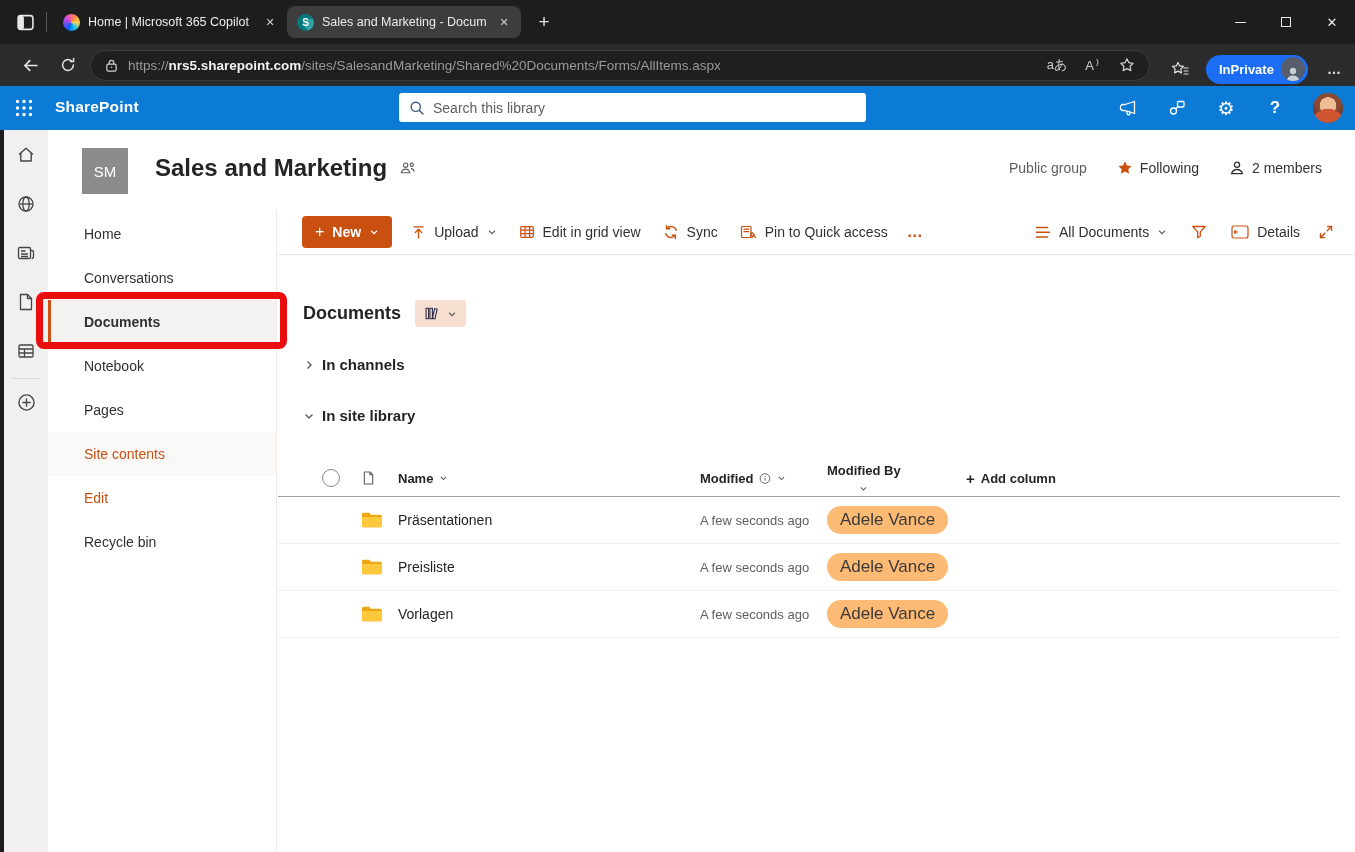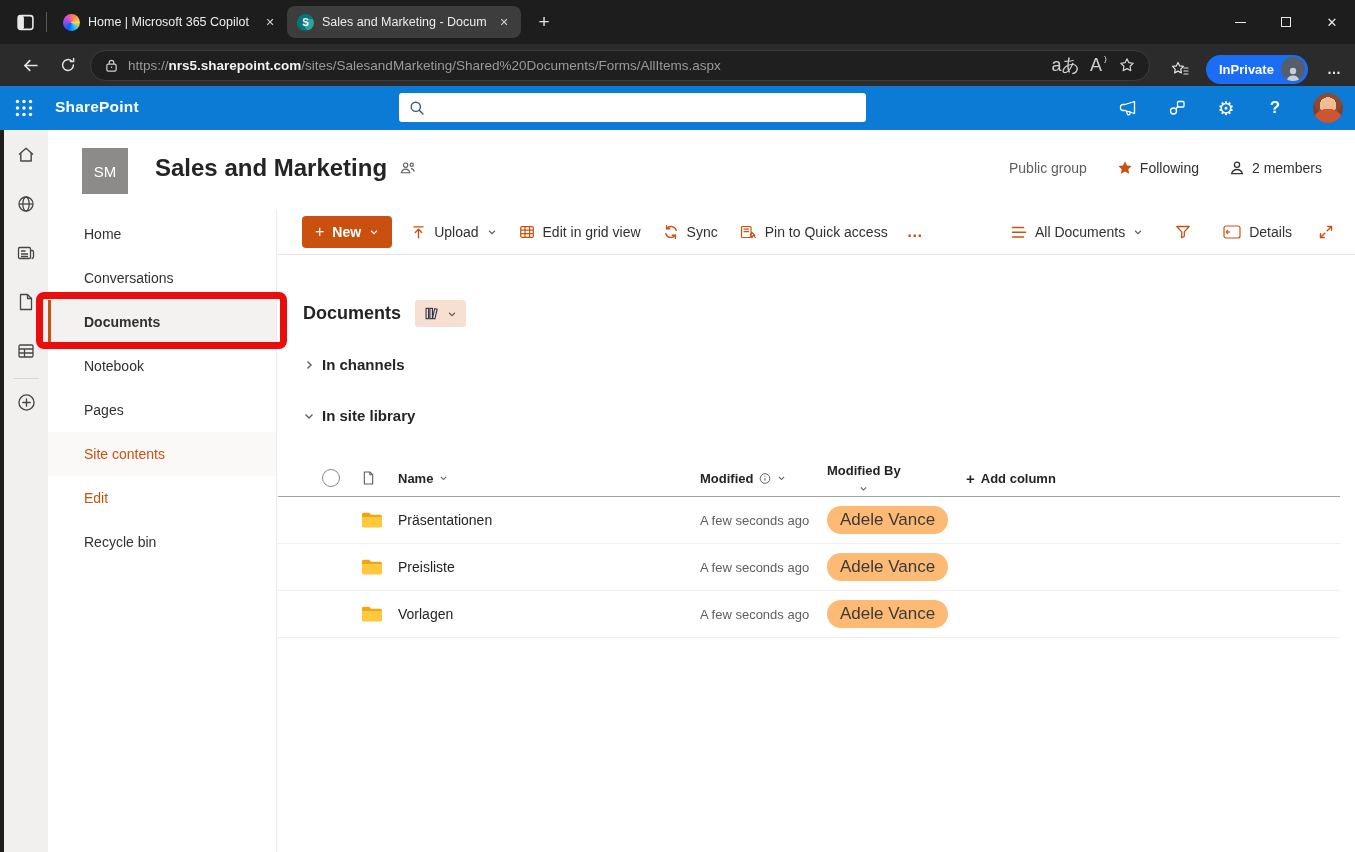--- a/index.html
+++ b/index.html
@@ -23,21 +23,21 @@
   .favicon { width:17px; height:17px; border-radius:50%; flex:0 0 auto; }
   .copilot { background:conic-gradient(from 210deg,#0b5cff,#8a4df0,#e651c4,#ff8a3c,#ffd34d,#18c3f2,#0b5cff); }
   .sp-fav { background:#03787c; border-radius:50%; color:#fff; font-size:10px; font-weight:bold; display:flex; align-items:center; justify-content:center;
             background:radial-gradient(circle at 78% 62%, #2ea3a0 0 34%, transparent 35%), #03787c; }
 
   
   .addrbar { position:absolute; top:44px; left:0; right:0; height:42px; background:#2b2b2b; display:flex; align-items:center; padding:0 14px; gap:6px; }
   .nav-ic { width:32px; height:32px; display:flex; align-items:center; justify-content:center; color:#e4e4e4; border-radius:6px; flex:0 0 auto; }
   .url-pill { height:31px; flex:0 0 auto; width:1060px; background:#1f1f1f; border:1px solid #3c3c3c; border-radius:16px; display:flex; align-items:center; padding:0 14px; color:#9a9a9a; font-size:13.5px; }
   .url-host { color:#f2f2f2; font-weight:bold; }
-  .pill-icons { margin-left:auto; display:flex; align-items:center; gap:10px; color:#cfcfcf; font-size:18px; }
+  .pill-icons { margin-left:auto; display:flex; align-items:center; gap:18px; color:#cfcfcf; font-size:13px; }
   .after-pill { display:flex; align-items:center; gap:10px; margin-left:8px;margin-top:8px; }
   .inprivate { height:29px; background:#1b6ef3; border-radius:15px; display:flex; align-items:center; gap:7px; padding:0 3px 0 13px; color:#fff; font-size:13px; font-weight:bold; }
   .ip-avatar { width:24px; height:24px; border-radius:50%; background:#565e6e; display:flex; align-items:end; justify-content:center; overflow:hidden; }
 
   
   .suitebar { position:absolute; top:86px; left:0; right:0; height:55px; background:#0c7bd6; color:#fff; }
   .waffle { position:absolute; left:13px; top:11px; width:22px; height:22px; display:flex; align-items:center; justify-content:center; }
   .suite-app { position:absolute; left:55px; top:12px; font-size:15.5px; font-weight:bold; letter-spacing:.2px; }
   .suite-search { position:absolute; left:399px; top:7px; width:467px; height:29px; background:#fff; border-radius:3px; display:flex; align-items:center; padding:0 10px; gap:8px; }
   .suite-search input { border:none; outline:none; flex:1; font-size:14px; font-family:inherit; color:#323130; background:transparent; }
@@ -72,21 +72,21 @@
   .nav-item.hovered { background:#faf9f8; }
   .nav-accent { color:#ca5010 !important; }
 
   
   .mainpane { position:absolute; top:210px; left:278px; right:0; bottom:0; background:#fff; }
   .cmdbar { height:45px; border-bottom:1px solid #e7e5e3; display:flex; align-items:center; padding:0 16px 0 24px; }
   .btn-new { height:32px; background:#ca5010; color:#fff; border-radius:4px; display:flex; align-items:center; gap:8px; padding:0 13px; font-weight:bold; font-size:14px; cursor:pointer; }
   .cmd { height:32px; display:flex; align-items:center; gap:8px; padding:0 11px; color:#323130; font-size:14px; cursor:pointer; border-radius:4px; }
   .cmd .ci { color:#ca5010; }
   .cmd-more { color:#ca5010; font-size:16px; font-weight:bold; padding:0 8px; letter-spacing:1px; }
-  .cmd-right { margin-left:auto; display:flex; align-items:center; gap:10px; }
+  .cmd-right { margin-left:auto; display:flex; align-items:center; gap:2px; }
 
   .lib-heading { position:absolute; top:90px; left:25px; display:flex; align-items:center; gap:14px; }
   .lib-heading h2 { font-size:18px; font-weight:bold; color:#242424; }
   .view-pill { height:27px; background:#f7e0d2; border-radius:3px; display:flex; align-items:center; gap:8px; padding:0 9px; cursor:pointer; }
 
   .group-hdr { position:absolute; left:25px; display:flex; align-items:center; gap:7px; cursor:pointer; }
   .group-hdr .chev { color:#605e5c; }
   .group-hdr .glabel { font-size:15px; font-weight:bold; color:#242424; }
 
   .listtable { position:absolute; top:250px; left:0; right:15px; }
@@ -218,20 +218,21 @@
     </div>
     <div class="suite-app">SharePoint</div>
 
     <div class="suite-search">
       <span style="color:#40587c;">
         <svg width="16" height="16" viewBox="0 0 16 16" fill="none" stroke="currentColor" stroke-width="1.4" stroke-linecap="round">
             <circle cx="6.8" cy="6.8" r="4.6"></circle>
             <path d="M10.4 10.4L14 14"></path>
           </svg>
       </span>
+      <input type="text" placeholder="Search this library" style="">
     </div>
 
     <div class="suite-right">
       <span class="suite-ic">
         <svg width="21" height="20" viewBox="0 0 21 20" fill="none" stroke="#fff" stroke-width="1.3" stroke-linejoin="round">
             <path d="M16.5 3.5l-9.5 3H4.8A2.3 2.3 0 0 0 2.5 8.8v1.4a2.3 2.3 0 0 0 2.3 2.3H7l9.5 3z"></path>
             <path d="M8.5 12.8l.8 3.2a1.4 1.4 0 0 0 2.7-.6l-.5-2.4"></path>
           </svg>
       </span>
       <span class="suite-ic">

